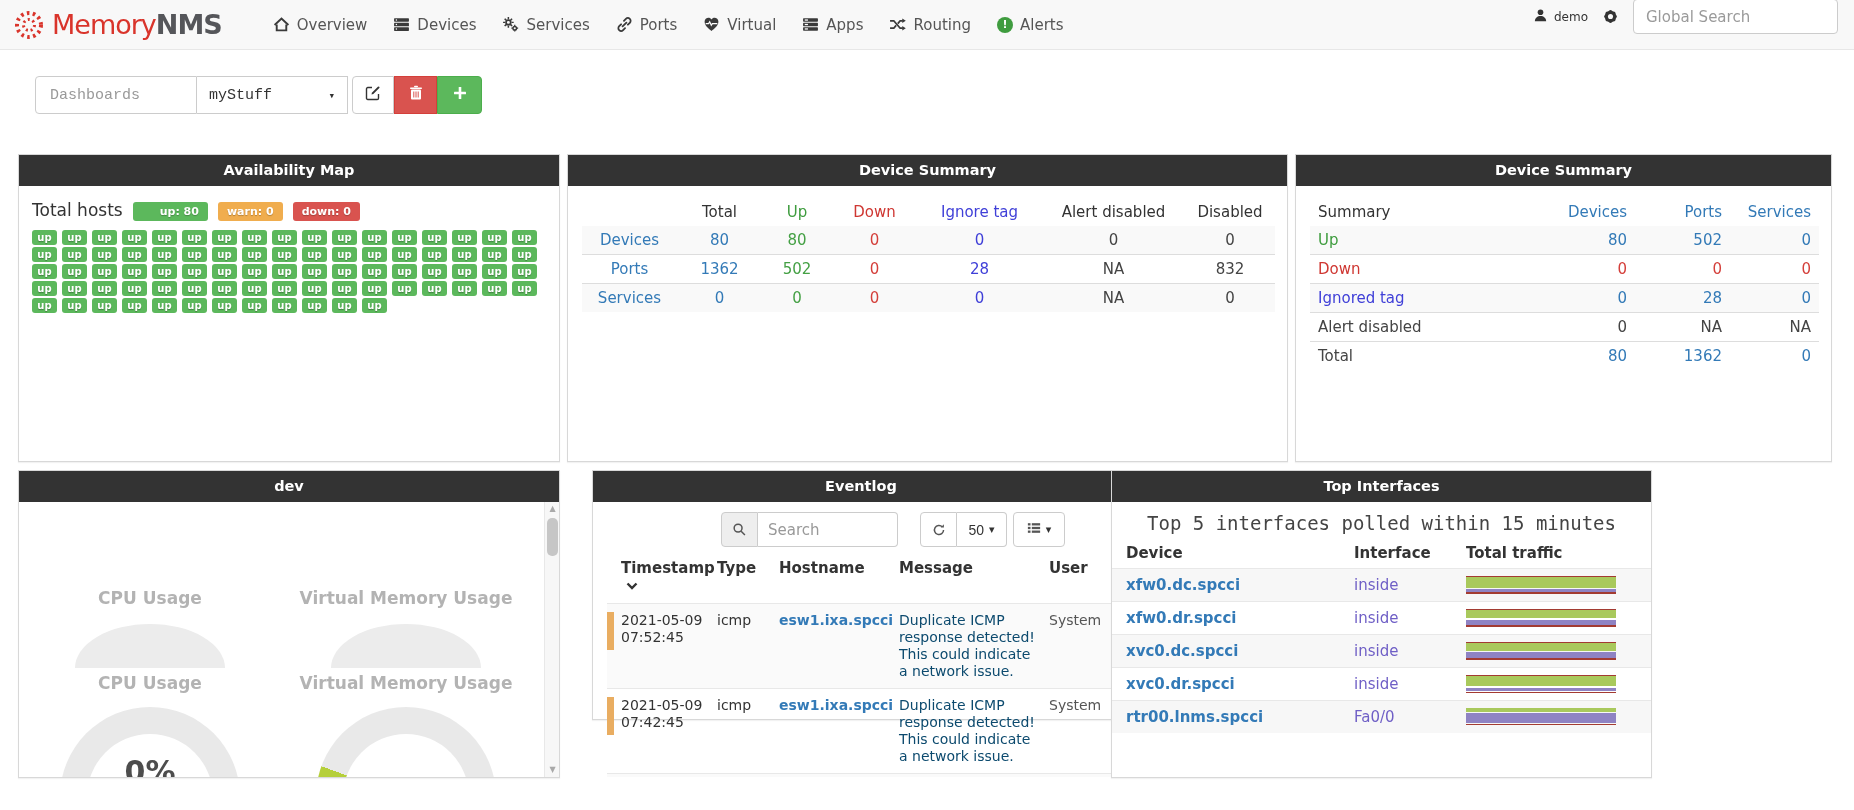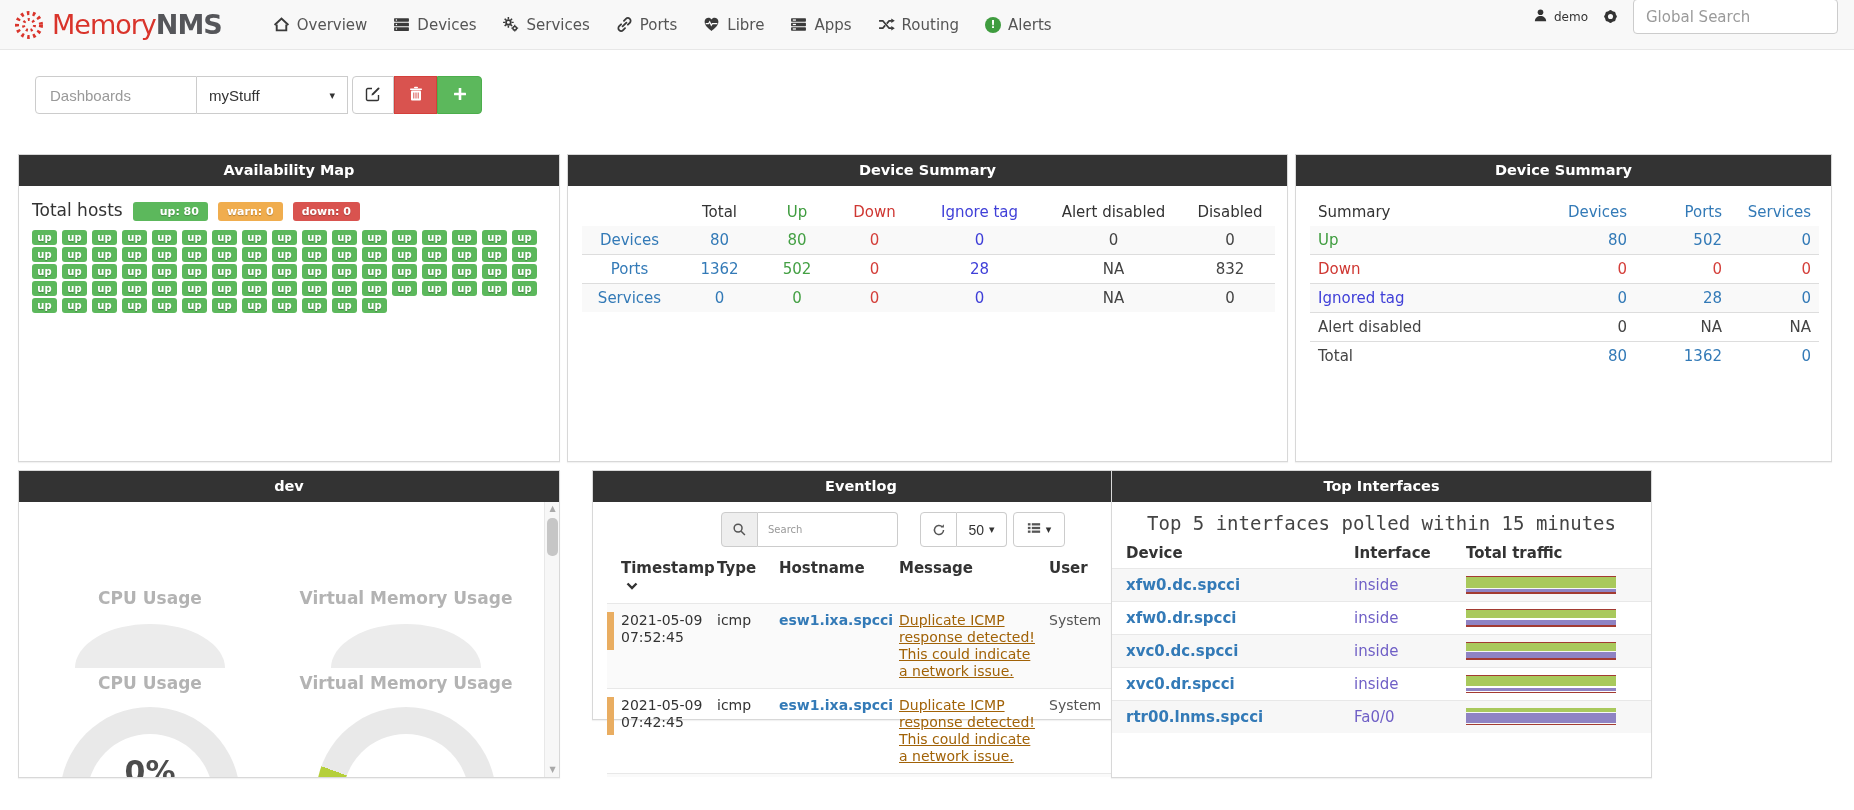--- a/index.html
+++ b/index.html
@@ -26,21 +26,21 @@
   .nav-gear { width:17px; height:17px; cursor:pointer; }
   .nav-gear svg { width:17px; height:17px; }
   .global-search { width:205px; height:35px; border:1px solid #ccc; border-radius:4px;
     padding:0 12px; font-size:15px; color:#333; background:#fff;
     font-family:"DejaVu Sans","Liberation Sans",sans-serif; }
   .global-search::placeholder { color:#9a9a9a; }
 
   
   .dash-bar { position:absolute; left:35px; top:76px; display:flex; }
   .btn { height:38px; border:1px solid #ccc; background:#fff; display:flex; align-items:center;
-    cursor:pointer; font-size:15px; font-family:Liberation Sans, sans-serif; }
+    cursor:pointer; font-size:15px; font-family:Liberation Mono, monospace; }
   .btn-dashboards { width:162px; padding-left:14px; color:#999; border-radius:4px 0 0 4px; }
   .btn-mystuff { width:151px; padding:0 12px; color:#333; border-left:none; justify-content:space-between; }
   .caret { font-size:11px; color:#333; }
   .btn-edit { width:42px; justify-content:center; border-radius:4px 0 0 4px; margin-left:4px; }
   .btn-trash { width:43px; justify-content:center; background:#d9534f; border-color:#d43f3a; }
   .btn-add { width:45px; justify-content:center; background:#5cb85c; border-color:#4cae4c; border-radius:0 4px 4px 0; }
   .btn svg { width:16px; height:16px; }
 
   
   .panel { position:absolute; background:#fff; border:1px solid #d8d8d8; box-shadow:0 1px 1px rgba(0,0,0,.05);margin-top:24px; }
@@ -100,38 +100,38 @@
   .gauge-value { position:absolute; width:180px; text-align:center; font-size:30px;
     font-weight:bold; color:#4d4d4d; }
 
   
   .ev-toolbar { display:flex; align-items:center; margin:10px 0 8px 128px; height:35px; }
   .ev-search { display:flex; height:35px; }
   .ev-search-addon { width:37px; background:#eee; border:1px solid #ccc; border-radius:4px 0 0 4px;
     display:flex; align-items:center; justify-content:center; cursor:pointer; }
   .ev-search-addon svg { width:15px; height:15px; }
   .ev-search input { width:140px; height:35px; border:1px solid #ccc; border-left:none;
-    border-radius:0 4px 4px 0; padding:0 10px; font-size:10px; font-family:inherit; }
+    border-radius:0 4px 4px 0; padding:0 10px; font-size:15px; font-family:inherit; }
   .ev-search input::placeholder { color:#999; }
   .ev-btn { height:35px; border:1px solid #ccc; background:#fff; display:flex; align-items:center;
     justify-content:center; gap:5px; cursor:pointer; font-size:14px; color:#333; }
   .ev-refresh { width:37px; border-radius:4px 0 0 4px; margin-left:22px; }
   .ev-pagesize { width:50px; border-left:none; border-radius:0 4px 4px 0; }
   .ev-style { width:52px; border-radius:4px; margin-left:6px; }
   .ev-btn svg { width:14px; height:14px; }
   .ev-table { margin:0 16px 0 14px; }
   .ev-head { display:grid; grid-template-columns:96px 62px 120px 150px 1fr; font-weight:bold;
     font-size:15px; color:#333; padding:4px 0 8px 14px; }
   .ev-head .sort svg { width:12px; height:9px; margin-left:5px; }
   .ev-row { display:grid; grid-template-columns:96px 62px 120px 150px 1fr; border-top:1px solid #e8e8e8;
     padding:8px 0 8px 14px; position:relative; font-size:14px; line-height:17px; }
   .ev-row.odd { background:#fafafa; }
   .ev-marker { position:absolute; left:0; top:8px; width:7px; height:38px; background:#e9ad61; }
   .ev-host { color:#337ab7; font-weight:bold; cursor:pointer; }
-  .ev-msg { color:#a16207; padding-right:10px;text-decoration:underline; }
+  .ev-msg { color:#0c4a6e; padding-right:10px; }
   .ev-user { color:#555; }
 
   
   .ti-sub { text-align:center; margin-top:10px; font-family:"DejaVu Sans Mono","Liberation Mono",monospace;
     font-size:19px; color:#444; }
   .ti-head { display:grid; grid-template-columns:228px 112px 1fr; font-weight:bold; font-size:15px;
     color:#333; padding:10px 0 6px 14px; }
   .ti-row { display:grid; grid-template-columns:228px 112px 1fr; align-items:center;
     border-top:1px solid #e8e8e8; padding:5px 0 5px 14px; min-height:32px; }
   .ti-row.odd { background:#f7f7f7; }
@@ -200,21 +200,21 @@
         </span>
         <span>Ports</span>
       </li>
       <li>
         <span class="nav-ico">
           <svg viewBox="0 0 16 16">
             <path d="M8 14S1.5 9.8 1.5 5.4C1.5 3 3.3 1.6 5.1 1.6c1.2 0 2.3.6 2.9 1.7.6-1.1 1.7-1.7 2.9-1.7 1.8 0 3.6 1.4 3.6 3.8C14.5 9.8 8 14 8 14z" fill="#3a3a3a"></path>
             <path d="M2.5 7.2h2.8l1-1.8 1.5 3.4 1-1.6h4.7" stroke="#fff" stroke-width="1.1" fill="none"></path>
           </svg>
         </span>
-        <span>Libre</span>
+        <span>Virtual</span>
       </li>
       <li>
         <span class="nav-ico">
           <svg viewBox="0 0 16 16">
             <g fill="#3a3a3a">
               <rect x="1" y="2.2" width="14" height="3.2" rx="0.6"></rect>
               <rect x="1" y="6.4" width="14" height="3.2" rx="0.6"></rect>
               <rect x="1" y="10.6" width="14" height="3.2" rx="0.6"></rect>
             </g>
             <g fill="#fff">

